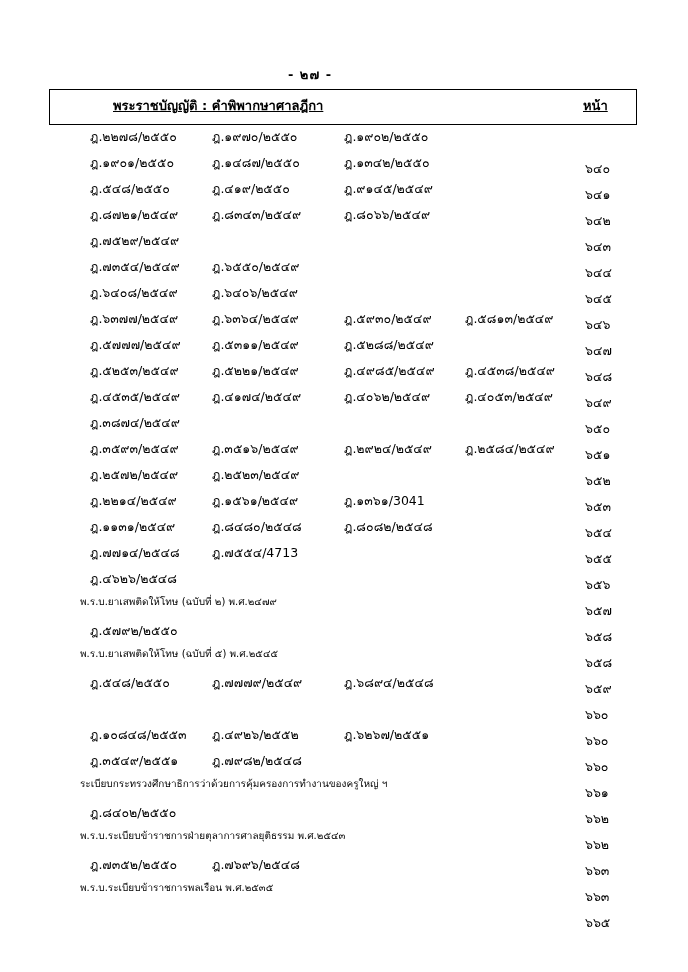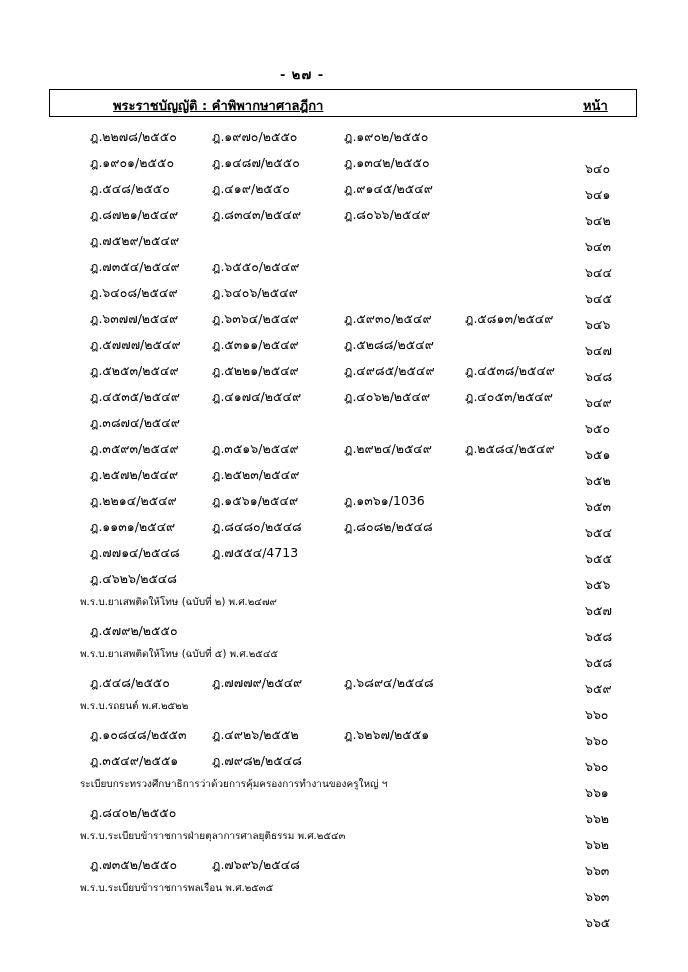--- a/index.html
+++ b/index.html
@@ -1,20 +1,20 @@
 <!DOCTYPE html>
 <html><head>
 <meta charset="utf-8">
 <style>
   html, body { margin: 0; padding: 0; background: #ffffff; }
   body { width: 688px; height: 972px; position: relative; overflow: hidden;
          font-family: "DejaVu Sans", sans-serif; color: #000; }
-  .page-num { position: absolute; top: 64px; left: 4px; width: 596px; text-align: center;
+  .page-num { position: absolute; top: 64px; left: 12px; width: 596px; text-align: center;
               font-size: 13px; font-weight: bold; letter-spacing: 1px; }
-  .hdr-box { position: absolute; left: 49px; top: 89px; width: 588px; height: 28px;
+  .hdr-box { position: absolute; left: 49px; top: 89px; width: 588px; height: 36px;
              border: 1px solid #000; box-sizing: border-box; }
   .hdr-title { position: absolute; left: 63px; top: 5px; font-size: 13px; font-weight: bold;
                text-decoration: underline; }
   .hdr-page { position: absolute; left: 533px; top: 5px; font-size: 13px; font-weight: bold;
               text-decoration: underline; }
   .rows { position: absolute; left: 0; top: 124px; width: 592px; }
   .row { position: relative; height: 26px; }
   .row.ref { height: 26px; }
   .row.act { height: 26px; }
   .cell { position: absolute; top: 3px; font-size: 12.5px; white-space: nowrap; }
@@ -110,21 +110,21 @@
       <span class="pg">๖๕๒</span>
     </div>
     <div class="row ref">
       <span class="cell c0">ฎ.๒๕๗๒/๒๕๔๙</span>
       <span class="cell c1">ฎ.๒๕๒๓/๒๕๔๙</span>
       <span class="pg">๖๕๓</span>
     </div>
     <div class="row ref">
       <span class="cell c0">ฎ.๒๒๑๔/๒๕๔๙</span>
       <span class="cell c1">ฎ.๑๕๖๑/๒๕๔๙</span>
-      <span class="cell c2">ฎ.๑๓๖๑/1036</span>
+      <span class="cell c2">ฎ.๑๓๖๑/3041</span>
       <span class="pg">๖๕๔</span>
     </div>
     <div class="row ref">
       <span class="cell c0">ฎ.๑๑๓๑/๒๕๔๙</span>
       <span class="cell c1">ฎ.๘๔๘๐/๒๕๔๘</span>
       <span class="cell c2">ฎ.๘๐๘๒/๒๕๔๘</span>
       <span class="pg">๖๕๕</span>
     </div>
     <div class="row ref">
       <span class="cell c0">ฎ.๗๗๑๔/๒๕๔๘</span>
@@ -147,21 +147,20 @@
       <span class="title">พ.ร.บ.ยาเสพติดให้โทษ (ฉบับที่ ๕) พ.ศ.๒๕๔๕</span>
       <span class="pg">๖๕๙</span>
     </div>
     <div class="row ref">
       <span class="cell c0">ฎ.๕๔๘/๒๕๕๐</span>
       <span class="cell c1">ฎ.๗๗๗๙/๒๕๔๙</span>
       <span class="cell c2">ฎ.๖๘๙๔/๒๕๔๘</span>
       <span class="pg">๖๖๐</span>
     </div>
     <div class="row act">
-      <span class="title">พ.ร.บ.รถยนต์ พ.ศ.๒๕๒๒</span>
       <span class="pg">๖๖๐</span>
     </div>
     <div class="row ref">
       <span class="cell c0">ฎ.๑๐๘๔๘/๒๕๕๓</span>
       <span class="cell c1">ฎ.๔๙๒๖/๒๕๕๒</span>
       <span class="cell c2">ฎ.๖๒๖๗/๒๕๕๑</span>
       <span class="pg">๖๖๐</span>
     </div>
     <div class="row ref">
       <span class="cell c0">ฎ.๓๕๔๙/๒๕๕๑</span>

